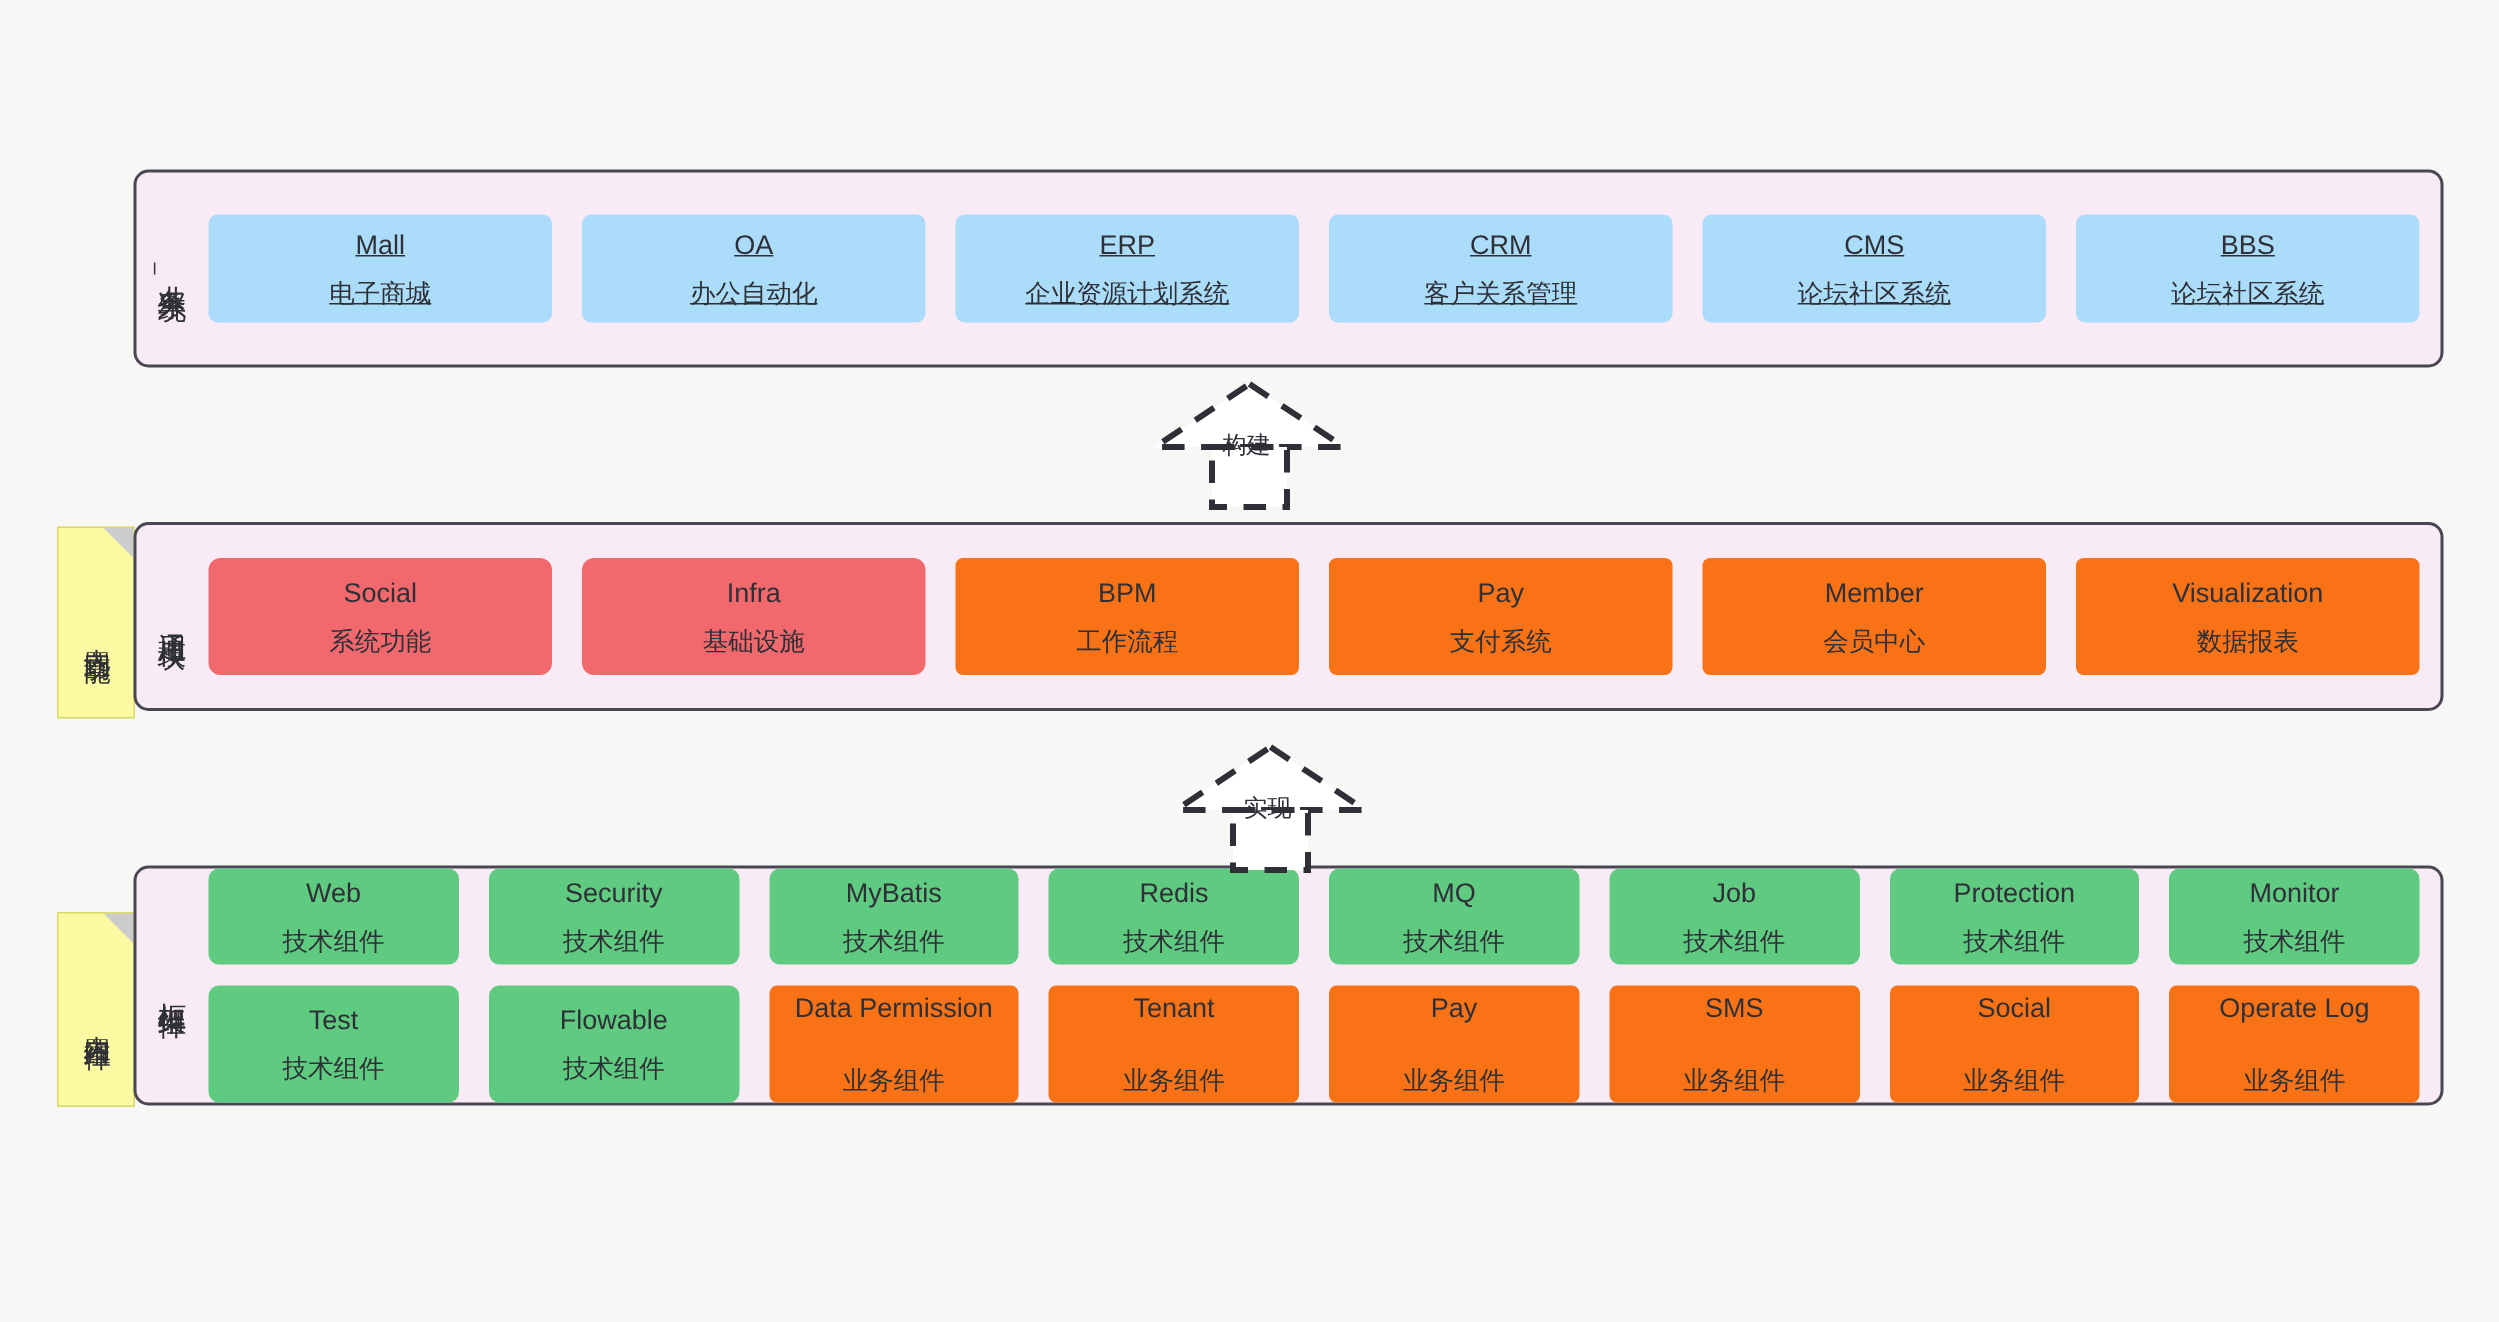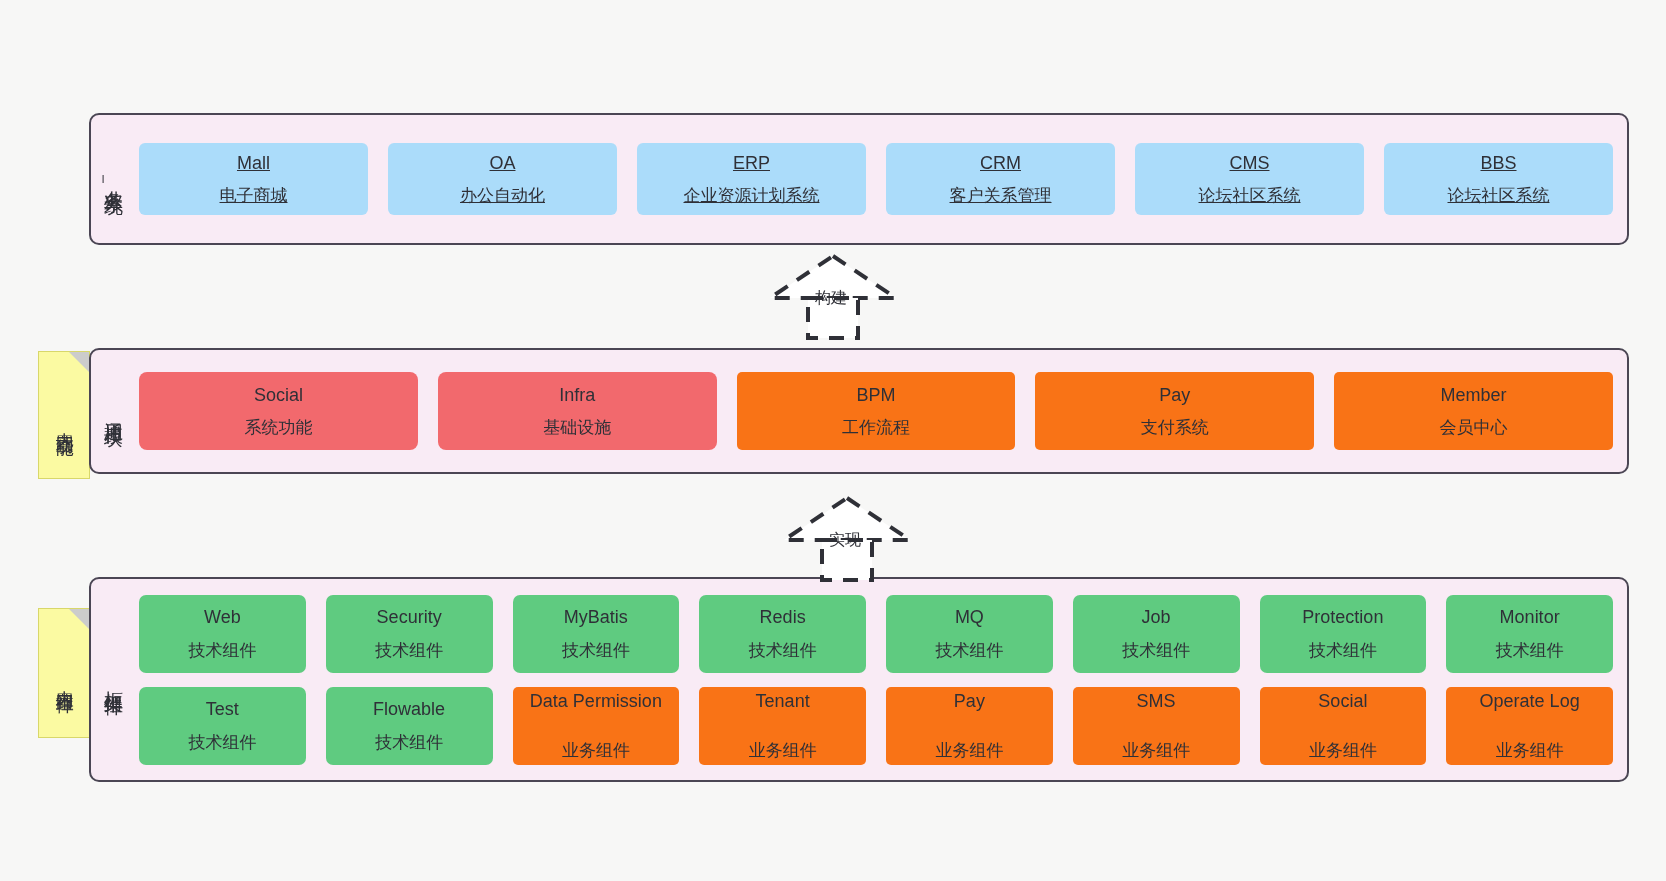--- a/index.html
+++ b/index.html
@@ -72,21 +72,21 @@
   .c-green     {background:#5fcb80;border-radius:7px;}
   .c-lightgreen{background:#f97316;border-radius:5px;gap:16px;}
 
   
   #layer-business{left:89px;top:113px;width:1540px;height:132px;text-decoration:underline;}
   #layer-business .row{height:72px;}
 
   #layer-common{left:89px;top:348px;width:1540px;height:126px;}
   #layer-common .row{height:78px;}
 
-  #layer-framework{left:89px;top:577px;width:1540px;height:205px;}
+  #layer-framework{left:89px;top:577px;width:1540px;height:160px;}
   #layer-framework .row{height:78px;}
 
   
   .note{
     position:absolute;
     width:52px;
     background:#fbfaa2;
     border:1px solid #d8d76a;
     box-sizing:border-box;
     display:flex;
@@ -193,20 +193,24 @@
           <span class="cn">工作流程</span>
         </div>
         <div class="cell c-pink">
           <span class="en">Pay</span>
           <span class="cn">支付系统</span>
         </div>
         <div class="cell c-pink">
           <span class="en">Member</span>
           <span class="cn">会员中心</span>
         </div>
+        <div class="cell c-pink">
+          <span class="en">Visualization</span>
+          <span class="cn">数据报表</span>
+        </div>
       </div>
     </div>
   </div>
 
   <div class="arrow" id="arrow-impl">
     <svg width="150" height="86" viewBox="0 0 150 86">
       <polygon points="75,4 138,46 12,46" fill="#ffffff" stroke="#2f3037" stroke-width="4" stroke-dasharray="15,11" stroke-linejoin="miter"></polygon>
       <rect x="50" y="46" width="50" height="40" fill="#ffffff" stroke="#2f3037" stroke-width="4" stroke-dasharray="15,11"></rect>
     </svg>
     <span class="arrow-label">实现</span>

